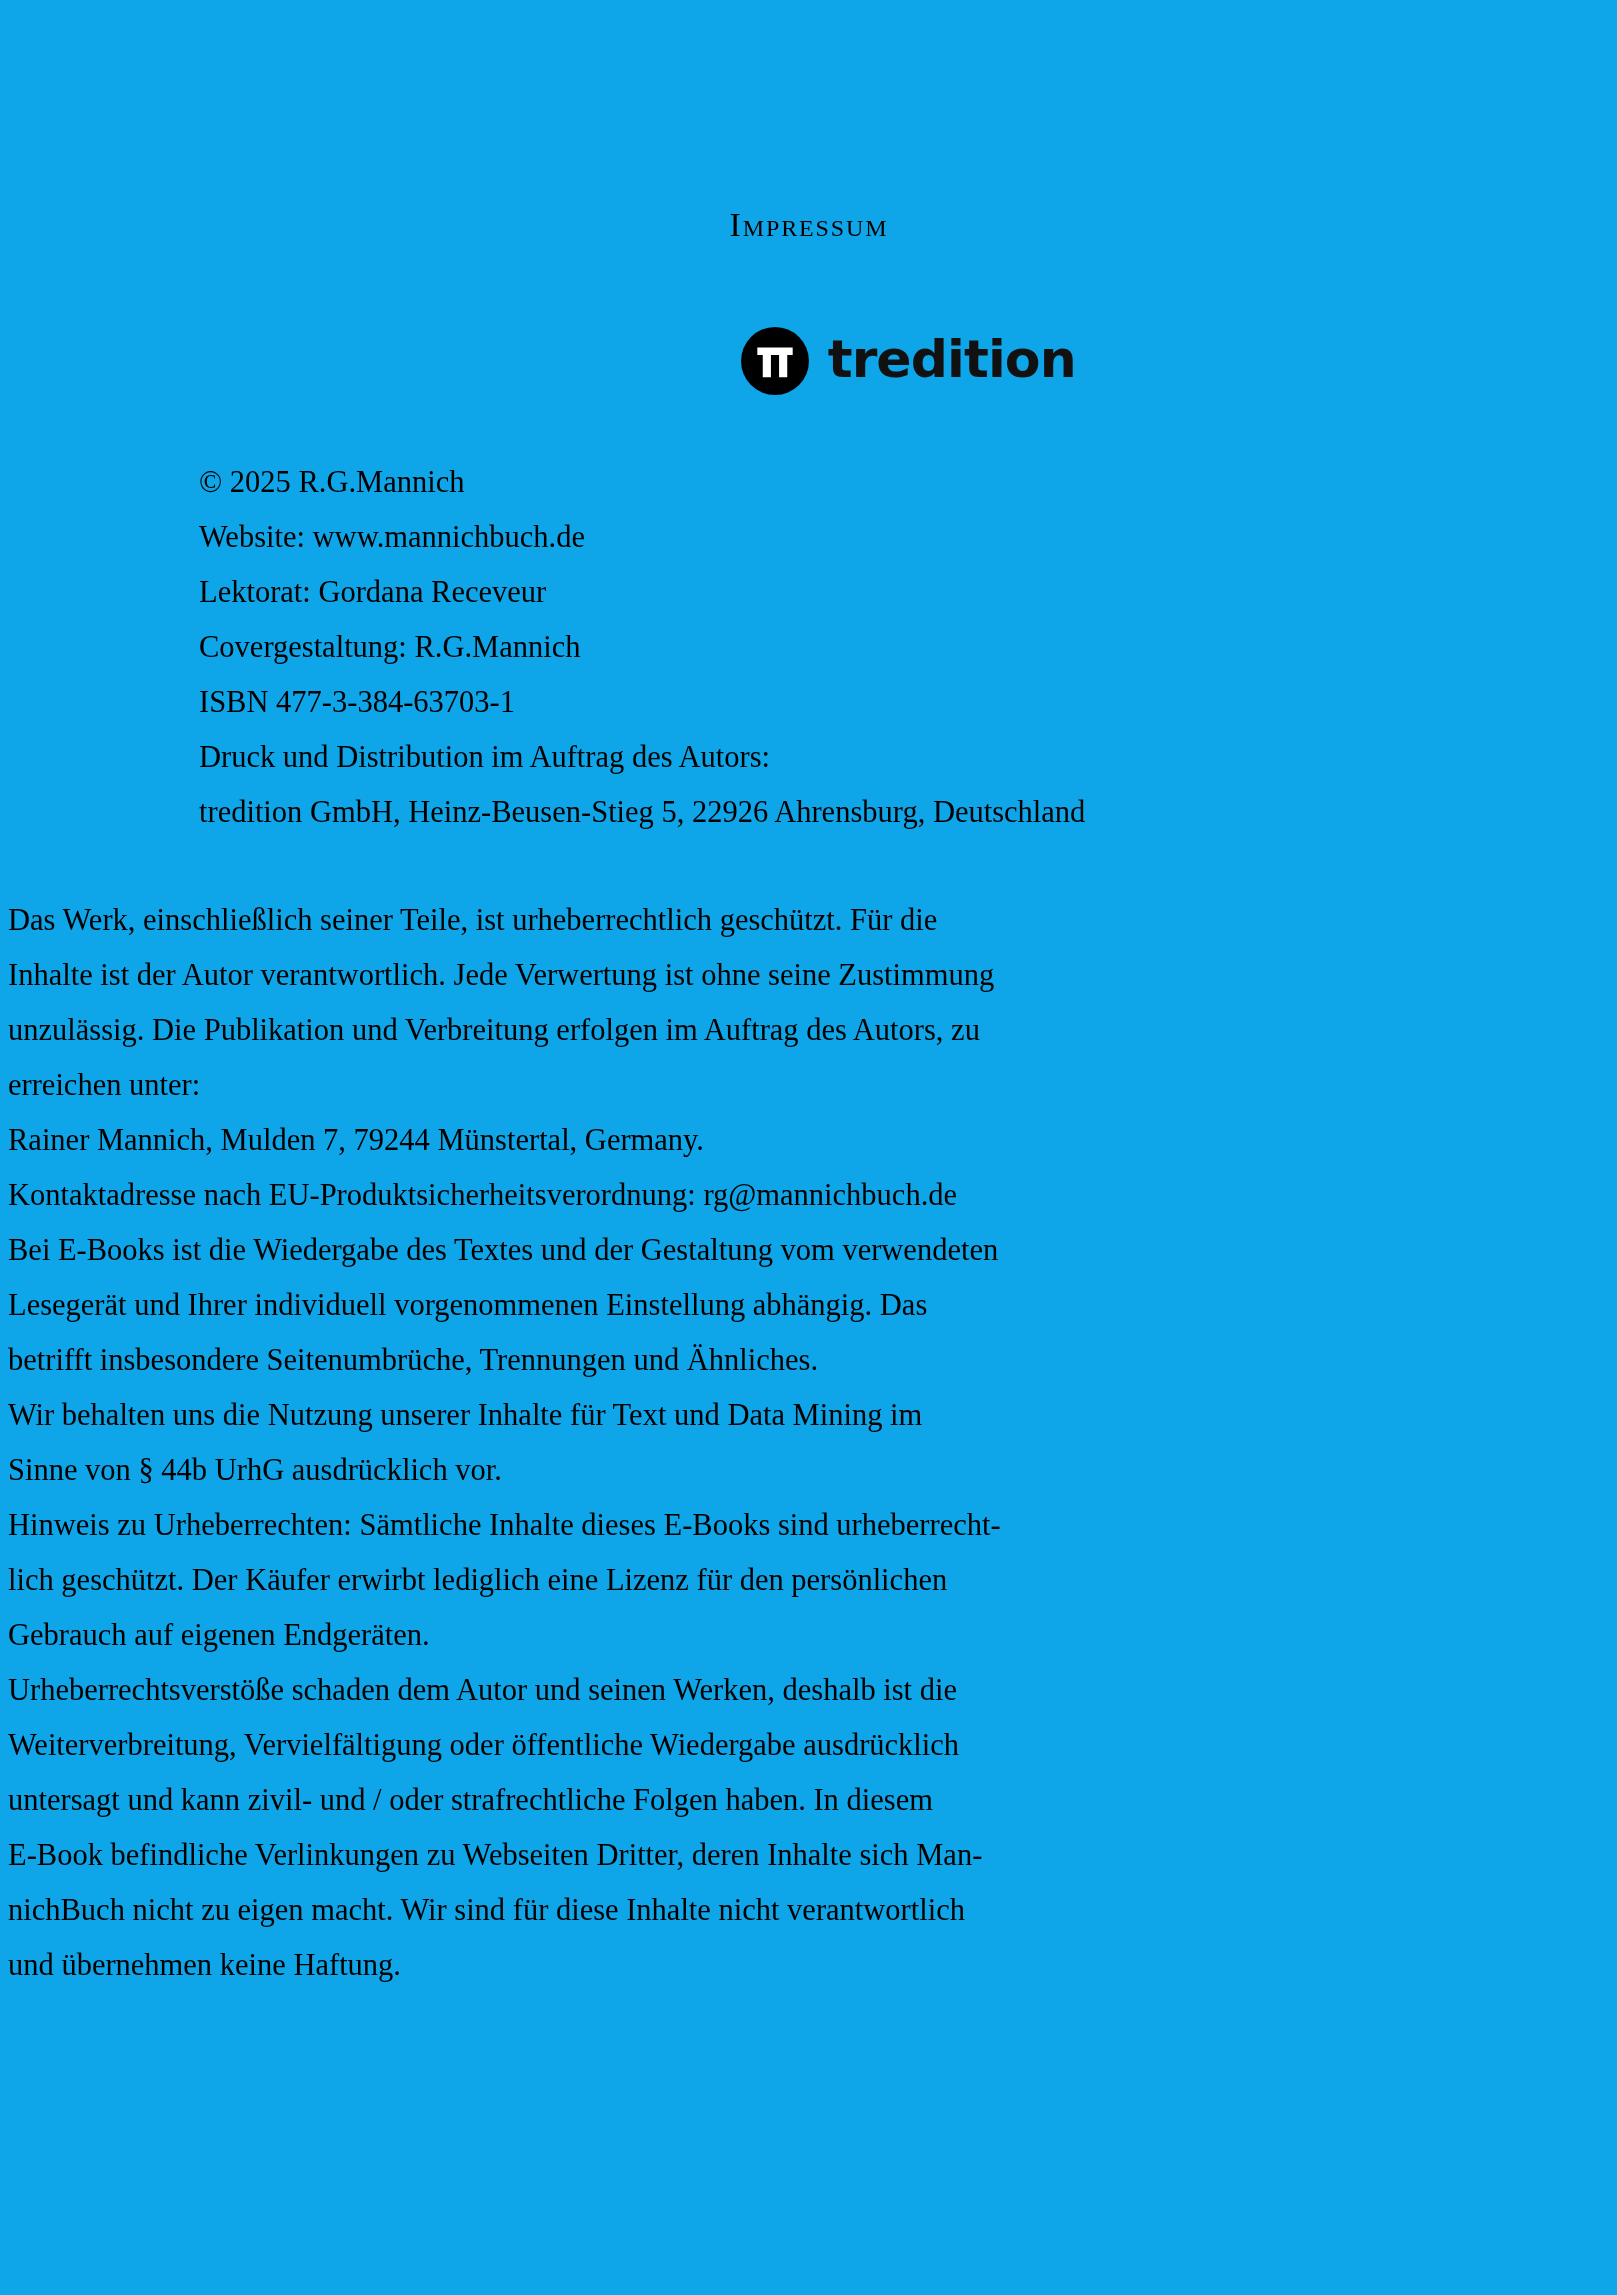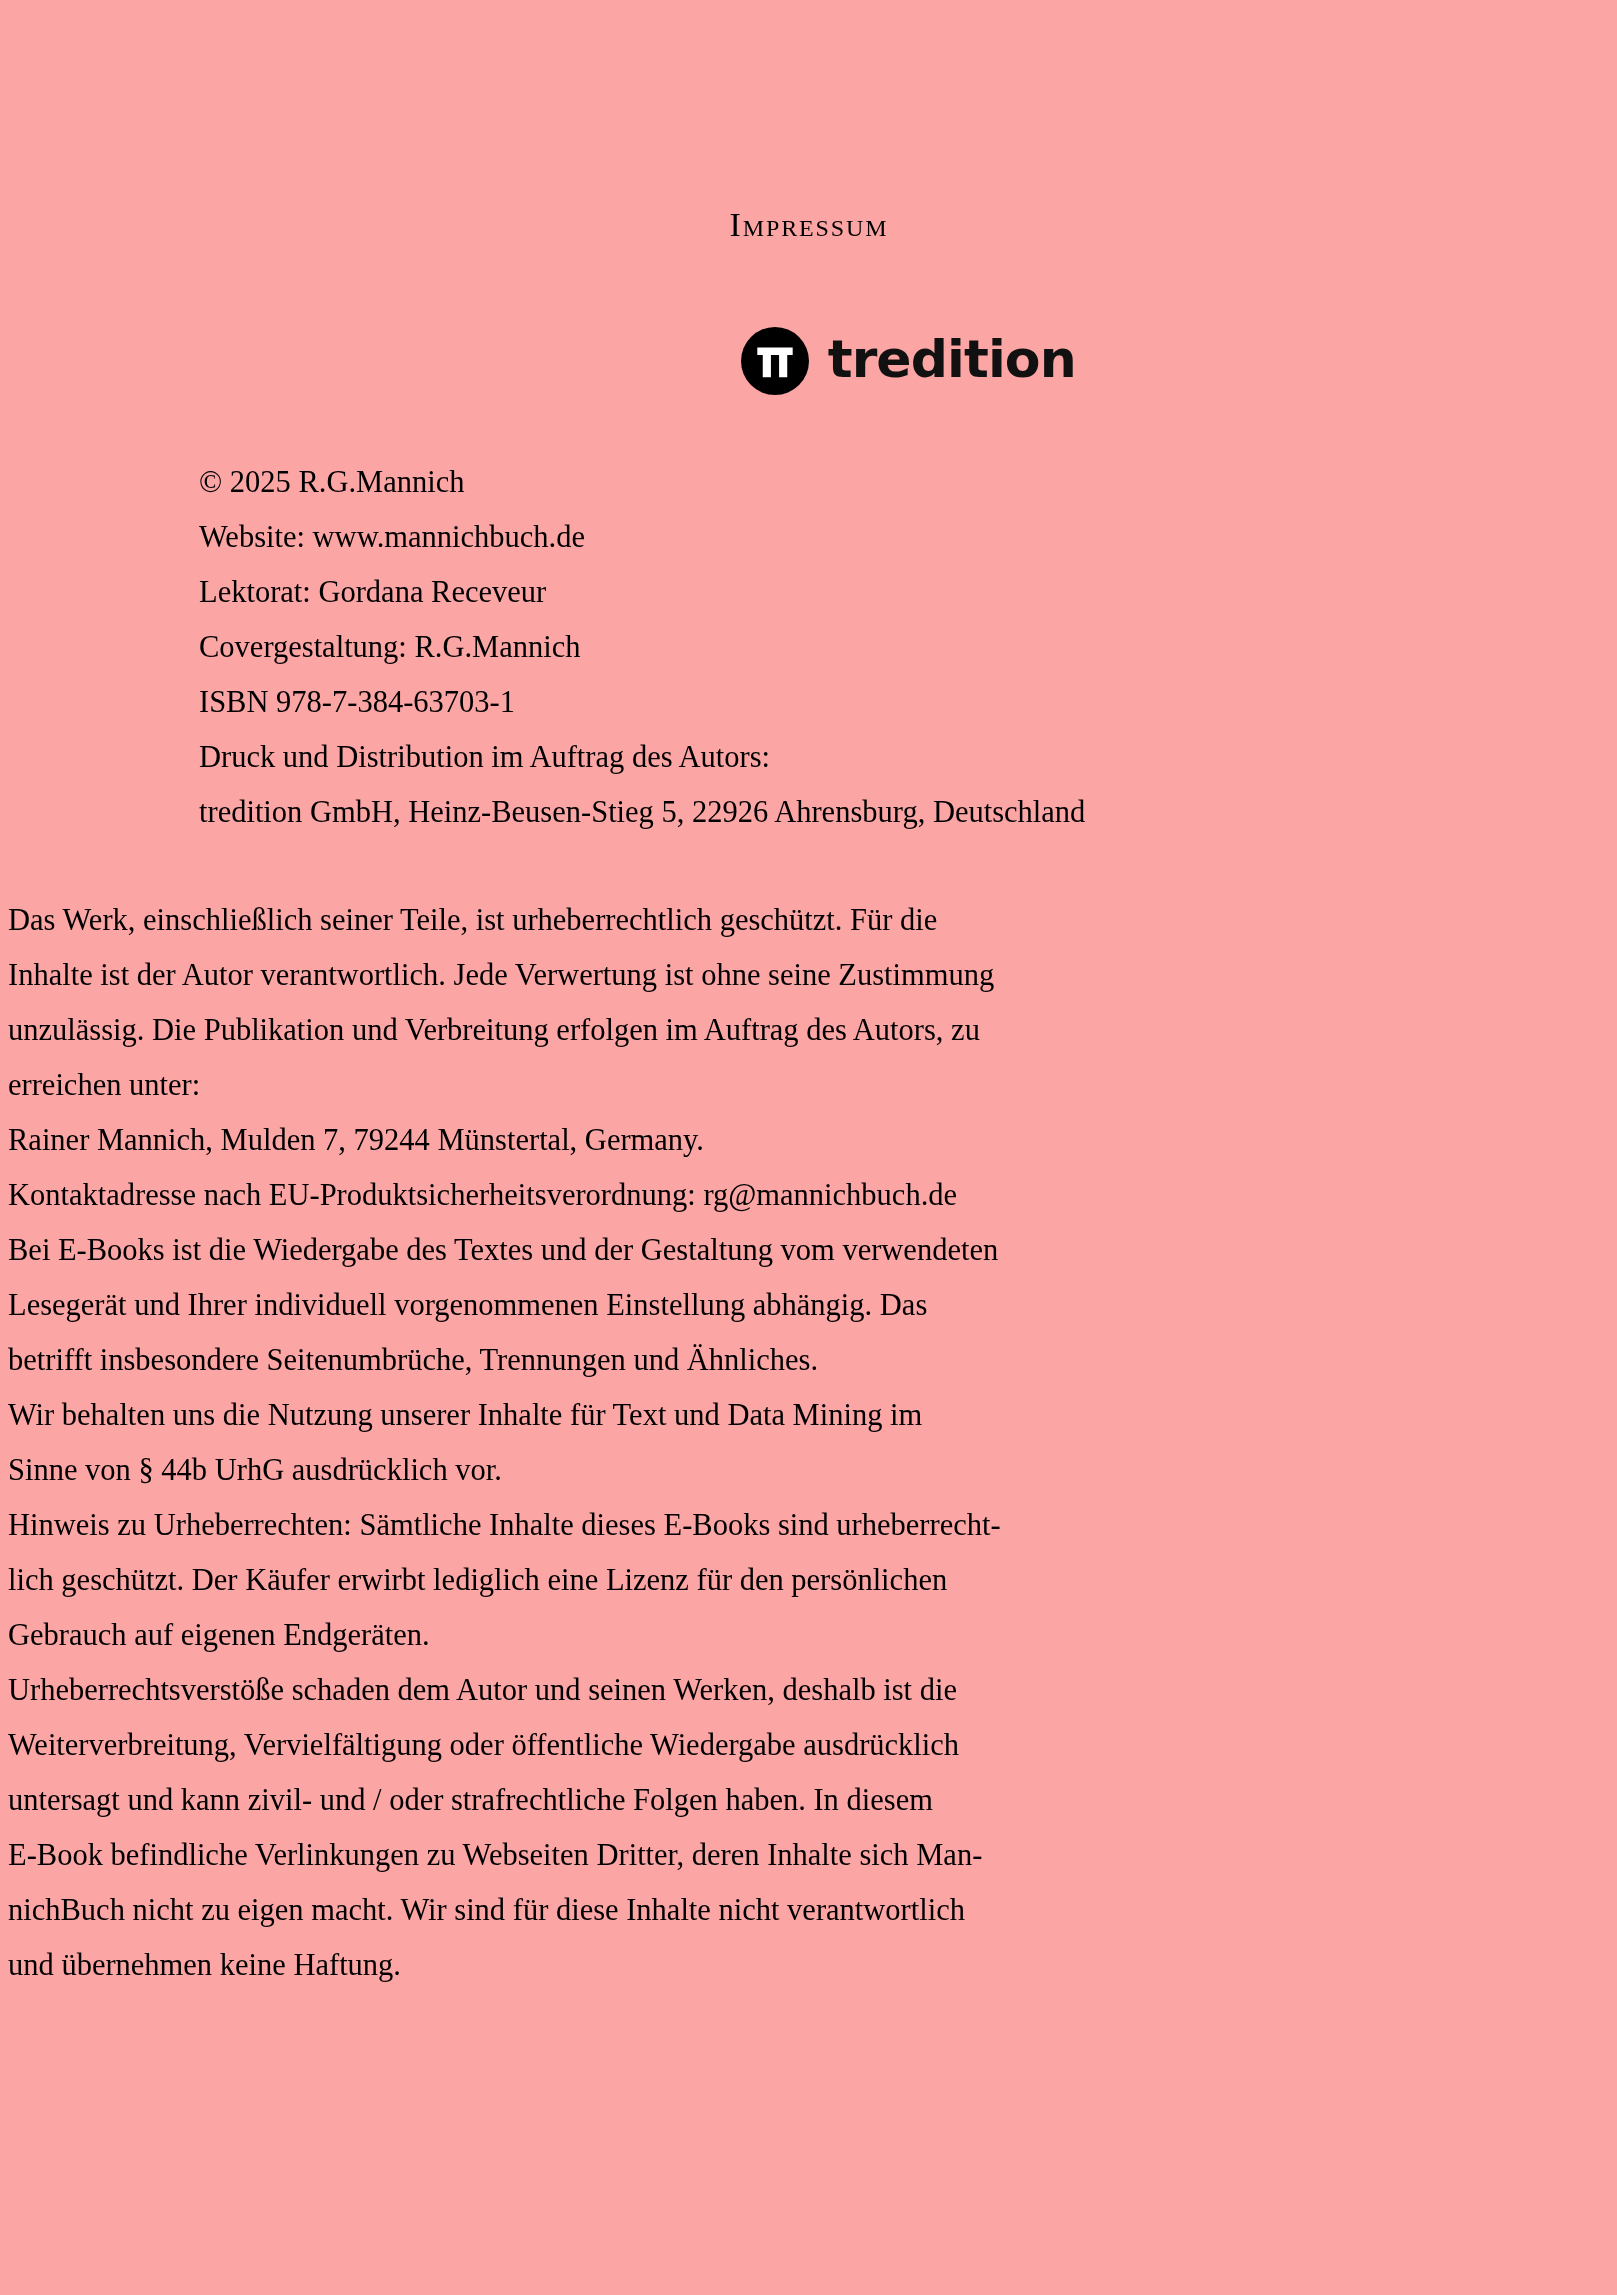--- a/index.html
+++ b/index.html
@@ -4,21 +4,21 @@
 <style>
   html, body {
     margin: 0;
     padding: 0;
     background: #ffffff;
   }
   .page {
     position: relative;
     width: 1618px;
     height: 2295px;
-    background: #fca5a5;
+    background: #0ea5e9;
     color: #000000;
     font-family: "Liberation Serif", serif;
     overflow: hidden;
   }
   .title {
     margin: 0;
     padding-top: 206px;
     text-align: center;
     font-family: "Liberation Serif", serif;
     font-variant: small-caps;
@@ -96,21 +96,21 @@
           Z"></path>
       </svg>
     </span>
     <span class="logo-text">tredition</span>
   </div>
 
   <div class="textblock imprint-block">© 2025 R.G.Mannich
 Website: www.mannichbuch.de
 Lektorat: Gordana Receveur
 Covergestaltung: R.G.Mannich
-ISBN 978-7-384-63703-1
+ISBN 477-3-384-63703-1
 Druck und Distribution im Auftrag des Autors:
 tredition GmbH, Heinz-Beusen-Stieg 5, 22926 Ahrensburg, Deutschland</div>
 
   <div class="textblock legal-block">Das Werk, einschließlich seiner Teile, ist urheberrechtlich geschützt. Für die
 Inhalte ist der Autor verantwortlich. Jede Verwertung ist ohne seine Zustimmung
 unzulässig. Die Publikation und Verbreitung erfolgen im Auftrag des Autors, zu
 erreichen unter:
 Rainer Mannich, Mulden 7, 79244 Münstertal, Germany.
 Kontaktadresse nach EU-Produktsicherheitsverordnung: rg@mannichbuch.de
 Bei E-Books ist die Wiedergabe des Textes und der Gestaltung vom verwendeten

